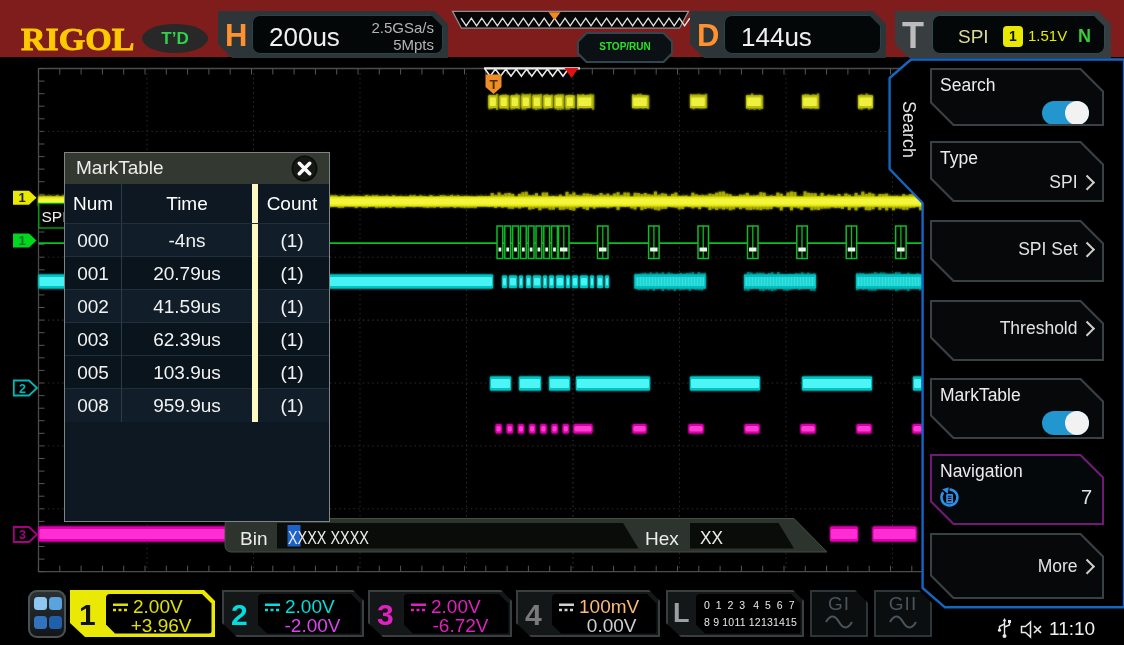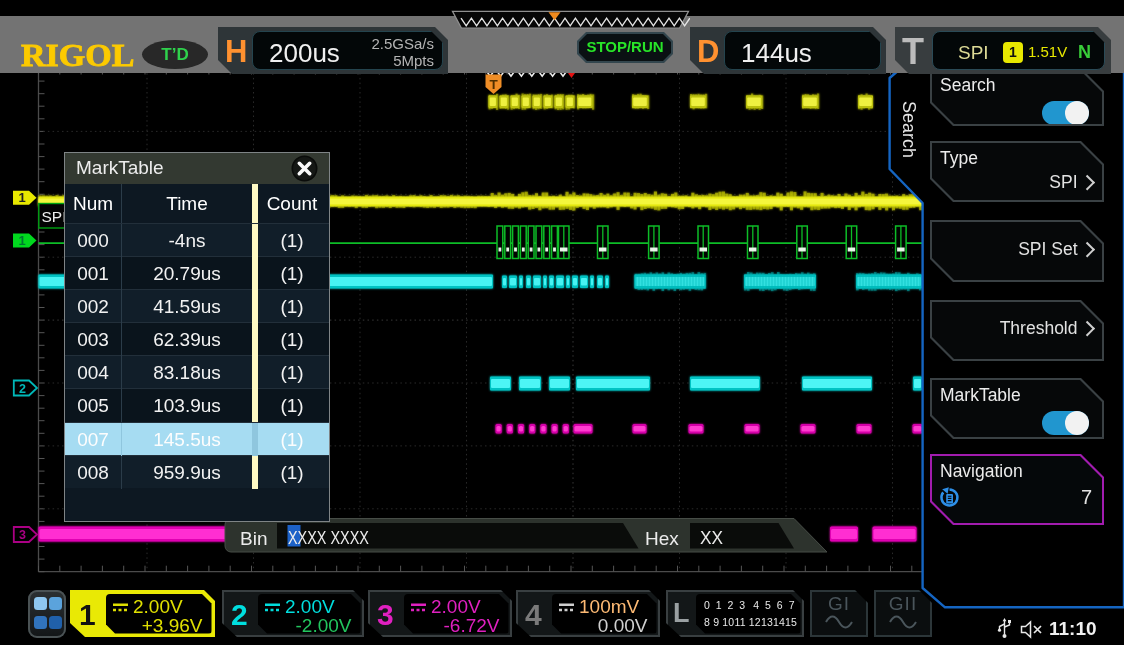--- a/index.html
+++ b/index.html
@@ -1,20 +1,20 @@
 <!DOCTYPE html>
 <html><head><meta charset="utf-8"><style>
 * { margin:0; padding:0; box-sizing:border-box; }
 html,body { width:1124px; height:645px; background:#000; overflow:hidden;
   font-family:"Liberation Sans",sans-serif; }
 #stage { position:absolute; left:0; top:0; width:1124px; height:645px; background:#000; }
 #wave { position:absolute; left:0; top:0; }
 
 
-#topbar { position:absolute; left:0; top:16px; width:1124px; height:57px; background:#737373; z-index:40; }
+#topbar { position:absolute; left:0; top:0; width:1124px; height:57px; background:#7f1d1d; z-index:40; }
 .logo { position:absolute; left:21px; top:21px; font-family:"Liberation Serif",serif; -webkit-text-stroke:0.9px #fcca00;
   font-weight:bold; font-size:34px; color:#fcca00; letter-spacing:0px; transform:scaleY(0.95); transform-origin:left top; }
 .td { position:absolute; left:142px; top:24px; width:66px; height:29px; background:#282828;
   border-radius:50%; text-align:center; line-height:29px; font-size:17px; font-weight:bold; color:#2fd24c; }
 .hwbox { position:absolute; top:11px; height:47px; background:#2e3538;
   clip-path:polygon(0 0, calc(100% - 13px) 0, 100% 13px, 100% 100%, 14px 100%, 0 calc(100% - 14px)); }
 .hwbox .big { position:absolute; left:7px; top:7px; font-size:31px; font-weight:bold; color:#ff9130; }
 .hwin { position:absolute; top:4px; bottom:4px; background:#030708; border:1px solid #24444e;
   border-radius:8px; clip-path:polygon(0 0, calc(100% - 12px) 0, 100% 12px, 100% 100%, 0 100%); }
 #topbar .w { color:#f0f0f0; }
@@ -48,44 +48,44 @@
 .sbtn .sbi { position:absolute; left:2px; right:2px; top:2px; bottom:2px; background:#060809;
   clip-path:polygon(0 0, calc(100% - 22px) 0, 100% 22px, 100% 100%, 22px 100%, 0 calc(100% - 22px)); }
 .sbtn { height:58px; }
 .stit { position:absolute; left:8px; top:5px; font-size:17.5px; color:#ececec; }
 .sval { position:absolute; right:10px; font-size:17.5px; color:#e2e2e2; }
 .chev { display:inline-block; width:10.5px; height:10.5px; border-top:2.3px solid #cfcfcf;
   border-right:2.3px solid #cfcfcf; transform:rotate(45deg); margin-left:4px; margin-bottom:1px; }
 .togwrap { position:absolute; right:13px; }
 .tog { position:relative; width:47px; height:24px; background:#2196cf; border-radius:12px; }
 .knob { position:absolute; right:0px; top:0px; width:24px; height:24px; background:#f2f2f2; border-radius:50%; }
-.sbtn.nav { background:#a21caf; }
+.sbtn.nav { background:#701a75; }
 .sbtn.nav .sbi { background:#05080a; }
 .vlab { position:absolute; left:10px; top:44px; width:22px; color:#e6e6e6; font-size:18px;
   writing-mode:vertical-lr; }
 
 
 #botbar { position:absolute; left:0; top:585px; width:1124px; height:60px; background:#000; z-index:10; }
 .menu { position:absolute; left:28px; top:5px; width:38px; height:48px; border-radius:9px;
   background:linear-gradient(#2c3133,#121517); box-shadow:inset 0 0 0 2px #4a5254; }
 .menu i { position:absolute; width:13px; height:13px; border-radius:3.5px; }
 .chb { position:absolute; top:5px; height:47px;
   clip-path:polygon(0 0, calc(100% - 11px) 0, 100% 11px, 100% 100%, 15px 100%, 0 calc(100% - 14px)); }
 .chnum { position:absolute; left:9px; top:8px; font-size:30px; font-weight:bold; }
 .chin { position:absolute; top:3.5px; bottom:3.5px; right:3.5px; background:#000;
   clip-path:polygon(0 0, calc(100% - 10px) 0, 100% 10px, 100% 100%, 9px 100%, 0 calc(100% - 9px));
   border-radius:4px; }
 .chin .dcic { position:absolute; left:6px; top:5px; }
 .chin .v1 { position:absolute; left:27px; top:2px; font-size:19px; }
-.chin .v2 { position:absolute; right:9px; top:21px; font-size:19px; }
+.chin .v2 { position:absolute; right:20px; top:21px; font-size:19px; }
 .gbox { position:absolute; top:5px; width:58px; height:47px; background:#0b0e0f;
   box-shadow:inset 0 0 0 2px #2c3639;
   clip-path:polygon(0 0, calc(100% - 13px) 0, 100% 13px, 100% 100%, 0 100%); text-align:center; }
 .gbox .gt { font-size:19px; color:#4a555b; letter-spacing:1px; margin-top:3px; }
-.time { position:absolute; left:1049px; top:33px; font-size:19px; font-weight:bold; color:#f0f0f0; }
+.time { position:absolute; left:1049px; top:33px; font-size:19px; font-weight:normal; color:#f0f0f0; }
 </style></head>
 <body>
 <div id="stage">
 
 <svg id="wave" width="1124" height="645" viewBox="0 0 1124 645">
 <defs>
 <filter id="fy" x="-20%" y="-60%" width="140%" height="220%">
           <feGaussianBlur stdDeviation="0.8" result="b"></feGaussianBlur>
           <feMerge>
             <feMergeNode in="b"></feMergeNode>
@@ -733,23 +733,21 @@
 <div id="mtable">
       <div class="mt-title">MarkTable<div class="mt-x"><svg width="27" height="27" viewBox="0 0 27 27">
             <circle cx="13.5" cy="13.5" r="12.2" fill="#151815" stroke="#0a0c0a" stroke-width="1.6"></circle>
             <path d="M8.3 8.3 L18.7 18.7 M18.7 8.3 L8.3 18.7" stroke="#fafafa" stroke-width="3.6" stroke-linecap="round"></path>
           </svg></div></div>
       <div class="mt-head"><span class="c1">Num</span><span class="c2">Time</span><span class="c3">Count</span></div>
       <div class="mt-row even"><span class="c1">000</span><span class="c2">-4ns</span><span class="c3">(1)</span></div>
       <div class="mt-row"><span class="c1">001</span><span class="c2">20.79us</span><span class="c3">(1)</span></div>
       <div class="mt-row even"><span class="c1">002</span><span class="c2">41.59us</span><span class="c3">(1)</span></div>
       <div class="mt-row"><span class="c1">003</span><span class="c2">62.39us</span><span class="c3">(1)</span></div>
-      <div class="mt-row even"><span class="c1">004</span><span class="c2">83.18us</span><span class="c3">(1)</span></div>
       <div class="mt-row"><span class="c1">005</span><span class="c2">103.9us</span><span class="c3">(1)</span></div>
-      <div class="mt-row sel"><span class="c1">007</span><span class="c2">145.5us</span><span class="c3">(1)</span></div>
       <div class="mt-row even"><span class="c1">008</span><span class="c2">959.9us</span><span class="c3">(1)</span></div>
     </div>
 
 <div id="sidebar">
 <svg width="236" height="556" viewBox="888 57 236 556" style="position:absolute;left:0;top:0">
 <path d="M1124 59.5 L911 59.5 L889.6 78 L889.6 169 L922.6 203 L922.6 588 L945 607.3 L1124 607.3 Z" fill="#000000" stroke="#1565c2" stroke-width="2.4" stroke-linejoin="round"></path>
 </svg>
 <span class="vlab">Search</span>
 
 <div class="sbtn" style="top:11px;height:58px">
@@ -791,20 +789,25 @@
 <div class="sbtn nav" style="top:397px;height:71px">
         <div class="sbi navi">
           <span class="stit">Navigation</span>
           <div style="position:absolute;left:7px;top:31px"><svg width="21" height="21" viewBox="0 0 21 21">
               <path d="M4.2 5.4 a8 8 0 1 0 6.3 -3" fill="none" stroke="#2d8fe8" stroke-width="2.5"></path>
               <polygon points="9.8,0.2 3.2,2.2 8.6,6.8" fill="#2d8fe8"></polygon>
               <rect x="7.2" y="7" width="6.8" height="9.5" rx="1" fill="#2d8fe8"></rect>
               <path d="M8.8 9.2h3.6M8.8 11.4h3.6M8.8 13.6h3.6" stroke="#06090c" stroke-width="1.1"></path>
             </svg></div>
           <span class="sval" style="bottom:14px;font-size:20px">7</span>
+        </div>
+      </div>
+<div class="sbtn" style="top:476px;height:66px">
+        <div class="sbi">
+          <span class="sval" style="bottom:20px">More<span class="chev"></span></span>
         </div>
       </div>
 
 </div>
 
 <div id="topbar">
   <span class="logo">RIGOL</span>
   <div class="td">T’D</div>
   <div class="hwbox" style="left:218px;width:230px">
     <span class="big">H</span>
@@ -828,21 +831,21 @@
       <span style="position:absolute;right:13px;top:10px;font-size:18px;font-weight:bold;color:#39cc39">N</span>
     </div>
   </div>
 </div>
 <svg width="240" height="32" viewBox="450 8 240 32" style="position:absolute;left:450px;top:8px;z-index:45">
 <polygon points="452.5,11.3 688.5,11.3 679.5,28.2 461.5,28.2" fill="#060606" stroke="#8f8f8f" stroke-width="1.3"></polygon>
 <polyline points="461,18.2 466.2,25.8 471.4,18.2 476.59999999999997,25.8 481.79999999999995,18.2 486.99999999999994,25.8 492.19999999999993,18.2 497.3999999999999,25.8 502.5999999999999,18.2 507.7999999999999,25.8 512.9999999999999,18.2 518.1999999999999,25.8 523.3999999999999,18.2 528.5999999999999,25.8 533.7999999999998,18.2 538.9999999999999,25.8 544.1999999999998,18.2 549.3999999999999,25.8 554.5999999999998,18.2 559.7999999999998,25.8 564.9999999999998,18.2 570.1999999999998,25.8 575.3999999999997,18.2 580.5999999999998,25.8 585.7999999999997,18.2 590.9999999999998,25.8 596.1999999999997,18.2 601.3999999999997,25.8 606.5999999999997,18.2 611.7999999999997,25.8 616.9999999999997,18.2 622.1999999999997,25.8 627.3999999999996,18.2 632.5999999999997,25.8 637.7999999999996,18.2 642.9999999999997,25.8 648.1999999999996,18.2 653.3999999999996,25.8 658.5999999999996,18.2 663.7999999999996,25.8 668.9999999999995,18.2 674.1999999999996,25.8 679.3999999999995,18.2 684.5999999999996,25.8 689.7999999999995,18.2" fill="none" stroke="#e4e4e4" stroke-width="1.4"></polyline>
 <polygon points="548.5,12.2 560.5,12.2 554.5,20.2" fill="#f08a1e"></polygon>
 </svg>
 <div class="tbtn" style="left:577px;width:96px">
-      <div class="in" style="line-height:26px;color:#28e428;font-size:15px">STOP/RUN</div>
+      <div class="in" style="line-height:26px;color:#28e428;font-size:10px">STOP/RUN</div>
     </div>
 
 <div id="botbar">
   <div class="menu">
     <i style="left:6px;top:7px;background:#8ec7f0"></i>
     <i style="left:21px;top:7px;background:#5ba3dc"></i>
     <i style="left:6px;top:26px;background:#3173bc"></i>
     <i style="left:21px;top:26px;background:#2060aa"></i>
   </div>
   <div class="chb" style="left:70px;width:145px;background:#e9e905;">
@@ -857,21 +860,21 @@
 </div>
       </div>
   <div class="chb" style="left:222px;width:142px;background:#131718;box-shadow:inset 0 0 0 2px #393f41;">
 <span class="chnum" style="color:#00dede">2</span>
 <div class="chin" style="left:36px">
 <span class="dcic"><svg width="17" height="11" viewBox="0 0 17 11">
               <path d="M1 2.8 H16" stroke="#00dede" stroke-width="2.4"></path>
               <path d="M1 8 H4 M6.5 8 H9.5 M12 8 H15" stroke="#00dede" stroke-width="2.4"></path>
             </svg></span>
 <span class="v1" style="color:#00dede">2.00V</span>
-<span class="v2" style="color:#22c55e">-2.00V</span>
+<span class="v2" style="color:#d946ef">-2.00V</span>
 </div>
       </div>
   <div class="chb" style="left:368px;width:144px;background:#131718;box-shadow:inset 0 0 0 2px #393f41;">
 <span class="chnum" style="color:#e020c0">3</span>
 <div class="chin" style="left:36px">
 <span class="dcic"><svg width="17" height="11" viewBox="0 0 17 11">
               <path d="M1 2.8 H16" stroke="#e020c0" stroke-width="2.4"></path>
               <path d="M1 8 H4 M6.5 8 H9.5 M12 8 H15" stroke="#e020c0" stroke-width="2.4"></path>
             </svg></span>
 <span class="v1" style="color:#e020c0">2.00V</span>

